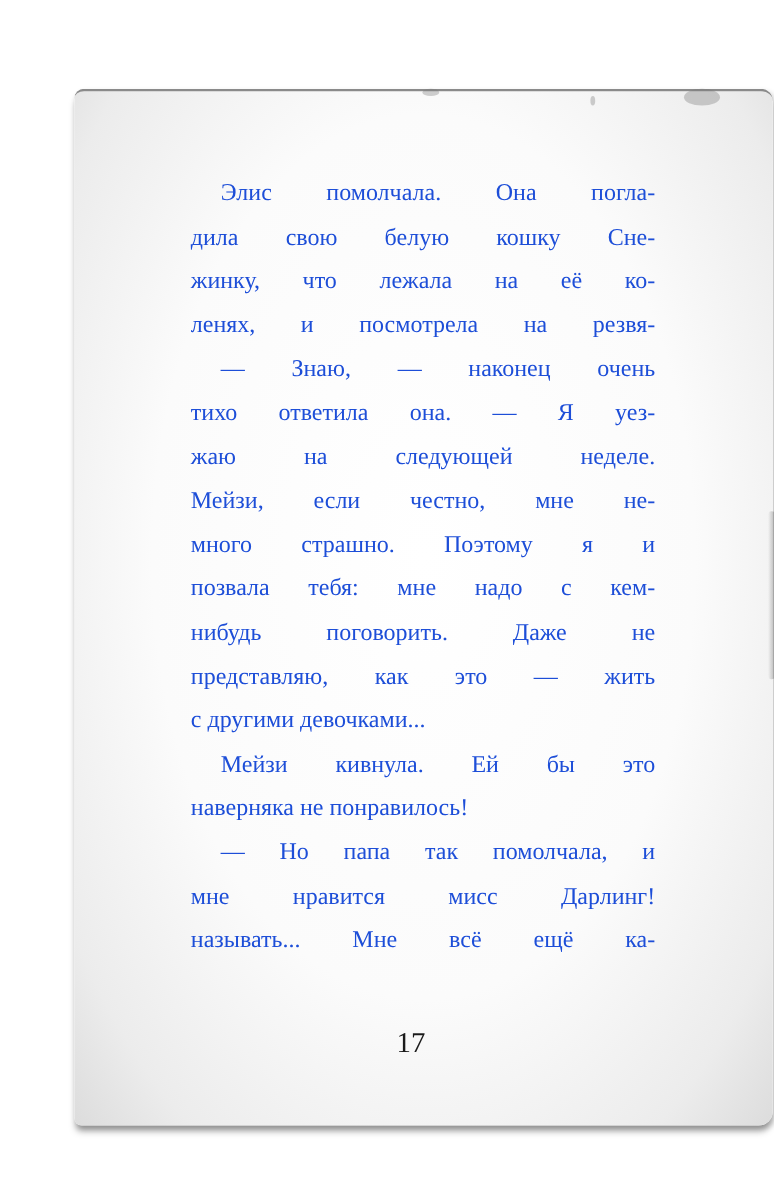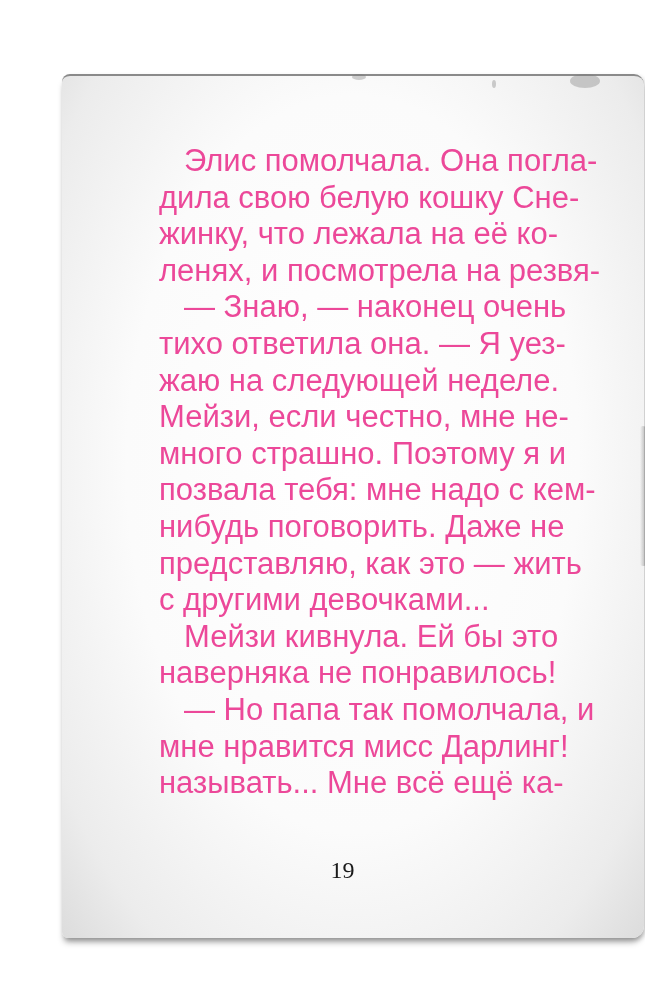--- a/index.html
+++ b/index.html
@@ -14,22 +14,22 @@
     box-shadow: 0 6px 6px -2px rgba(0,0,0,0.35), 2px 2px 4px rgba(0,0,0,0.15);
   }
   .page::after {
     content:""; position:absolute; right:-2px; top:350px; width:6px; height:140px;
     background:linear-gradient(to right, rgba(0,0,0,0), rgba(60,60,60,0.35));
     border-radius:3px;
   }
   .stain { position:absolute; border-radius:50%; background:rgba(120,120,120,0.35); }
   .text {
     position:absolute; left:159px; top:143px; width:387px;
-    font-family:Liberation Sans, sans-serif;
-    font-size:31px; line-height:36.6px; color:#ec4899;
+    font-family:Liberation Serif, serif;
+    font-size:20px; line-height:36.6px; color:#1d4ed8;
   }
   .line { display:block; height:36.6px; white-space:nowrap; text-align:justify; text-align-last:justify; }
   .line.last { text-align-last:left; }
   .line.indent { padding-left:25px; }
   .pagenum {
     position:absolute; left:0; width:645px; top:857px; text-align:center;
     font-family:"Liberation Serif", "DejaVu Serif", serif; font-size:24px; color:#1a1a1a;
     padding-left:40px; box-sizing:border-box;
   }
 </style>
@@ -56,13 +56,13 @@
   <span class="line">нибудь поговорить. Даже не</span>
   <span class="line">представляю, как это — жить</span>
   <span class="line last">с другими девочками...</span>
   <span class="line indent">Мейзи кивнула. Ей бы это</span>
   <span class="line last">наверняка не понравилось!</span>
   <span class="line indent">— Но папа так помолчала, и</span>
   <span class="line">мне нравится мисс Дарлинг!</span>
   <span class="line">называть... Мне всё ещё ка-</span>
 </div>
 
-<div class="pagenum">19</div>
+<div class="pagenum">17</div>
 
 </body></html>

